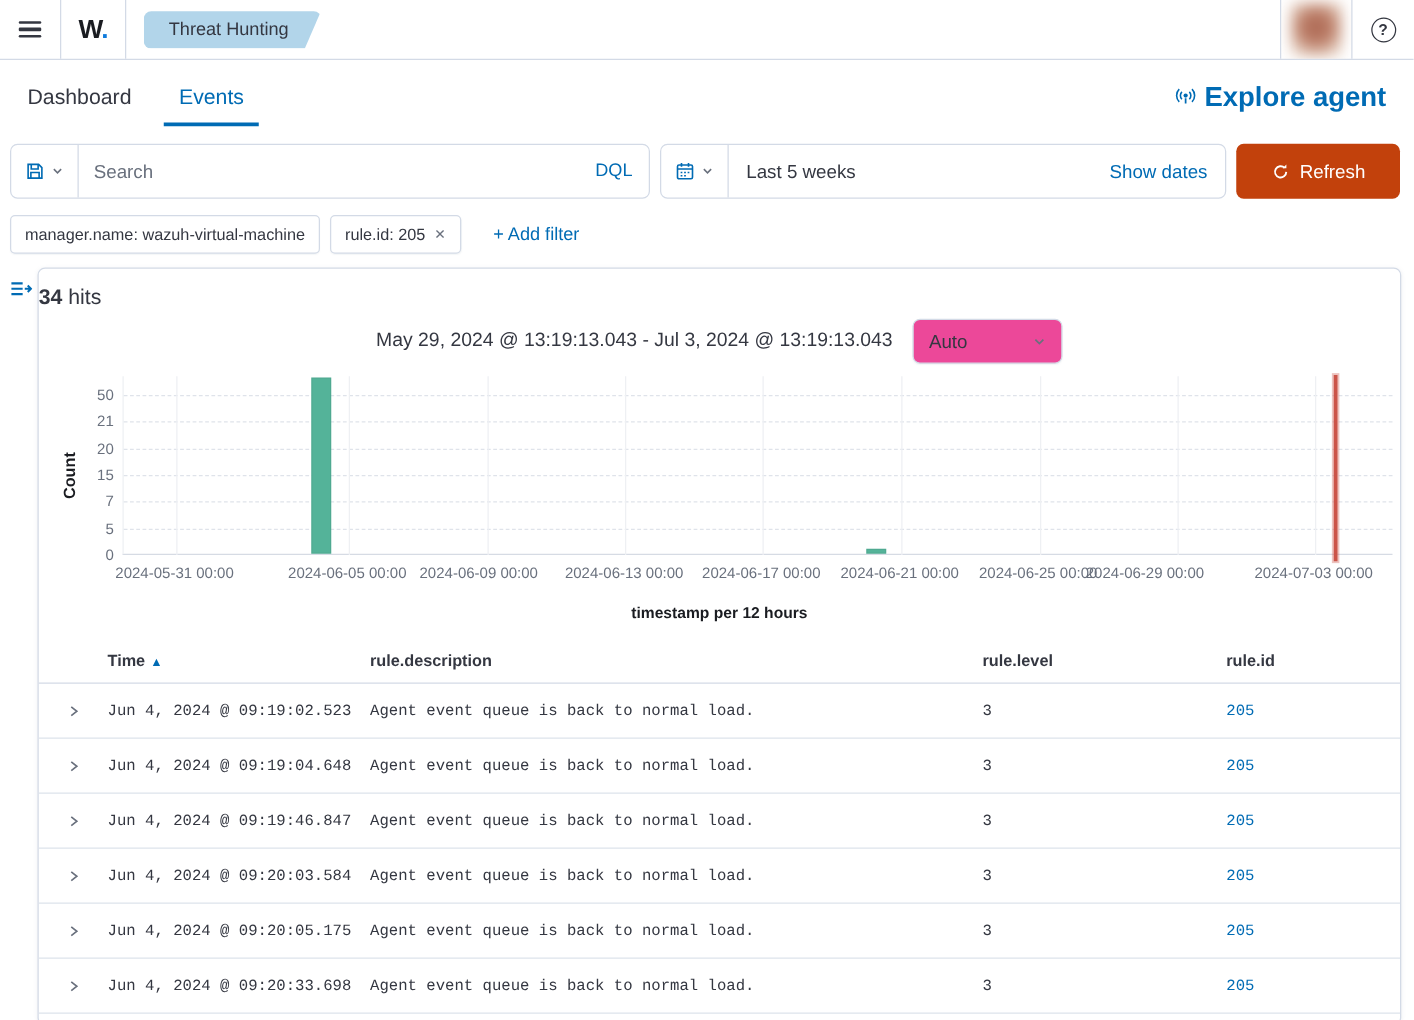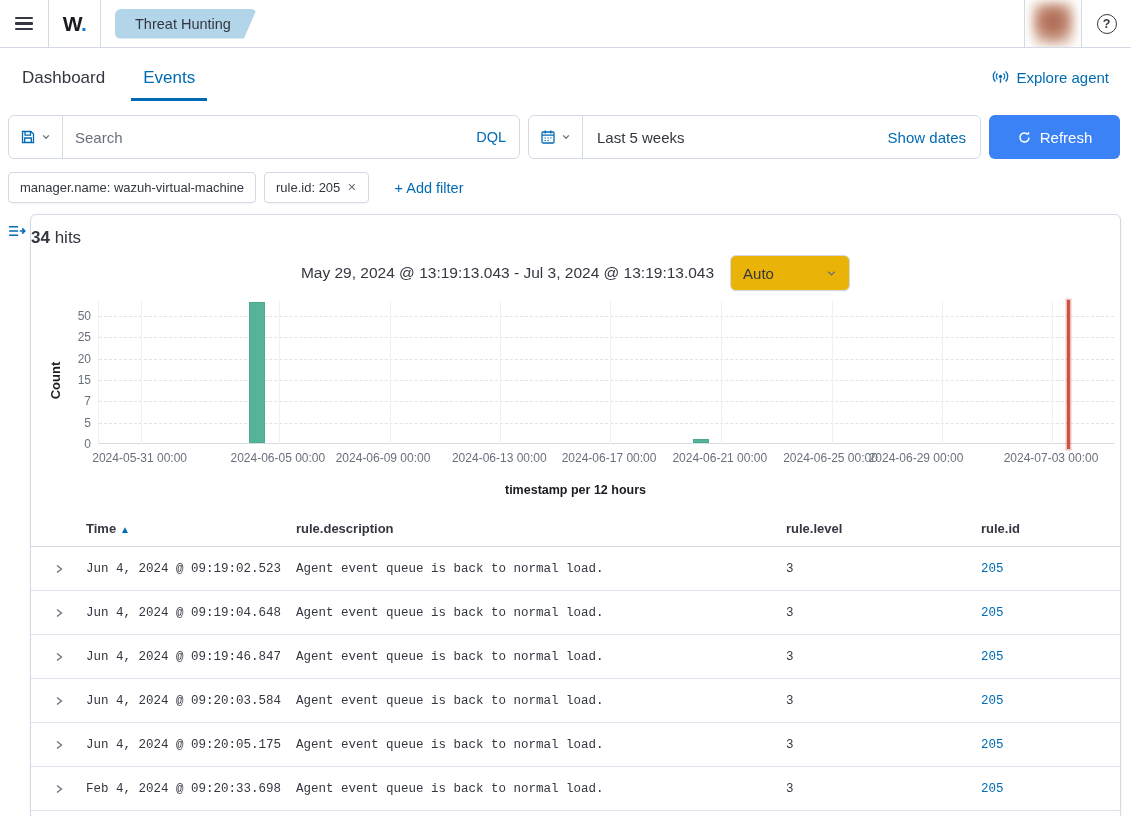--- a/index.html
+++ b/index.html
@@ -25,49 +25,49 @@
   .avatar { width: 42px; height: 44px; filter: blur(5px);
     background: radial-gradient(circle at 50% 45%, #a96450 0%, #bd7f69 38%, #dfc4b4 68%, #f6efe9 92%); }
   .help-cell { width: 49px; display:flex; align-items:center; justify-content:center; }
   .help-icon { width:20px; height:20px; border:1.6px solid #343741; border-radius:50%;
     display:flex; align-items:center; justify-content:center; font-size:12.5px; font-weight:bold; color:#343741; cursor:pointer; }
   
   .tabbar { height: 59px; display:flex; align-items:center; padding: 0 22px; }
   .tab { font-size: 17px; margin-right: 38px; height:100%; display:flex; align-items:center; position:relative; cursor:pointer; }
   .tab.active { color:#006bb4; }
   .tab.active::after { content:""; position:absolute; left:-12px; right:-12px; bottom:6px; height:3px; background:#006bb4; }
-  .explore { margin-left:auto; display:flex; align-items:center; gap:7px; color:#006bb4; font-size:15px; cursor:pointer; }
+  .explore { margin-left:auto; display:flex; align-items:center; gap:7px; color:#006bb4; font-size:22px; cursor:pointer;font-weight:bold; }
   
   .query-row { display:flex; margin: 8px 10px 0 8px; gap:8px; height:44px; }
   .search-group { flex:1; display:flex; align-items:stretch; border:1px solid #d3dae6; border-radius:6px; background:#fff; max-width:512px; }
   .save-seg { width:54px; display:flex; align-items:center; justify-content:center; gap:5px; border-right:1px solid #d3dae6; cursor:pointer; }
   .search-input { flex:1; border:none; outline:none; font-size:15px; padding:0 12px; font-family:"Liberation Sans",sans-serif; color:#343741; background:transparent; }
   .search-input::placeholder { color:#69707d; }
   .dql { display:flex; align-items:center; padding-right:13px; color:#006bb4; font-size:14.5px; cursor:pointer; }
   .date-group { width:453px; display:flex; align-items:stretch; border:1px solid #d3dae6; border-radius:6px; background:#fff; }
   .cal-seg { width:54px; display:flex; align-items:center; justify-content:center; gap:5px; border-right:1px solid #d3dae6; cursor:pointer; }
   .range-text { flex:1; display:flex; align-items:center; padding-left:14px; font-size:15px; color:#343741; cursor:pointer; }
   .show-dates { display:flex; align-items:center; padding-right:14px; color:#006bb4; font-size:15px; cursor:pointer; }
-  .refresh-btn { width:131px; background:#3b82f6; border:none; border-radius:6px; color:#fff; font-size:15px;
+  .refresh-btn { width:131px; background:#c2410c; border:none; border-radius:6px; color:#fff; font-size:15px;
     font-family:"Liberation Sans",sans-serif; display:flex; align-items:center; justify-content:center; gap:8px; cursor:pointer; }
   
   .filter-row { display:flex; align-items:center; margin: 13px 8px 0 8px; height:31px; }
   .pill { display:inline-flex; align-items:center; gap:7px; border:1px solid #d3dae6; border-radius:4px;
     background:#fff; font-size:13px; color:#343741; padding:0 11px; height:31px; margin-right:8px; cursor:pointer; box-shadow:0 1px 1px rgba(152,162,179,.1); }
   .pill-x { color:#69707d; font-size:11px; cursor:pointer; }
   .add-filter { color:#006bb4; font-size:14.5px; margin-left:18px; cursor:pointer; }
   
   .panel-toggle { position:absolute; left:8px; top:222px; cursor:pointer; }
   .panel { margin: 11px 10px 0 30px; width:1091px; min-height:606px; border:1px solid #d3dae6;
     border-radius:6px; background:#fff; box-shadow:0 1px 3px rgba(152,162,179,.15); }
   .hits-line { text-align:left; margin-top:13px; font-size:17px; }
   .hits-line b { font-weight:bold; }
   .range-line { display:flex; align-items:center; justify-content:center; gap:16px; margin-top:7px; }
   .range-line .rtext { font-size:15.5px; }
-  .interval-select { width:120px; height:36px; border:1px solid #d3dae6; border-radius:6px; background:#eab308;
+  .interval-select { width:120px; height:36px; border:1px solid #d3dae6; border-radius:6px; background:#ec4899;
     display:flex; align-items:center; justify-content:space-between; padding:0 12px; font-size:15px; cursor:pointer; box-shadow:0 1px 1px rgba(152,162,179,.1); }
   
   .chart-wrap { position:relative; height:174px; margin-top:10px; }
   .plot { position:absolute; left:67px; top:0; width:1016px; height:143px;
     border-bottom:1px solid #d6dbe4; border-left:1px solid #eef0f3; }
   .ygrid { position:absolute; left:0; width:100%; height:0; border-top:1px dashed #dfe3ea; }
   .ylab { position:absolute; left:30px; width:30px; text-align:right; font-size:12px; color:#69707d; }
   .xgrid { position:absolute; top:0; width:1px; height:143px; background:#eef0f3; }
   .xlab { position:absolute; top:150px; width:130px; text-align:center; font-size:12px; color:#69707d; }
   .bar { position:absolute; background:#54b399; border:1px solid rgba(0,0,0,.05); }
@@ -218,21 +218,21 @@
         <div class="xgrid" style="left: 953.008px;"></div>
         <div class="bar" title="2024-06-04 00:00 : 33" style="left: 150.496px; width: 16px; bottom: 0px; height: 140.866px; background: rgb(84, 179, 153);"></div>
         <div class="bar" title="2024-06-20 00:00 : 1" style="left: 594.488px; width: 16px; bottom: 0px; height: 4.26866px; background: rgb(84, 179, 153);"></div>
         <div class="nowline" style="left: 967.764px; top: -1px; height: 149px; background: rgb(203, 84, 73);"></div>
       </div>
   <div class="ylab" style="top: 136px;">0</div>
       <div class="ylab" style="top: 114.657px;">5</div>
       <div class="ylab" style="top: 93.3134px;">7</div>
       <div class="ylab" style="top: 71.9701px;">15</div>
       <div class="ylab" style="top: 50.6269px;">20</div>
-      <div class="ylab" style="top: 29.2836px;">25</div>
+      <div class="ylab" style="top: 29.2836px;">21</div>
       <div class="ylab" style="top: 7.9403px;">50</div>
       <div class="xlab" style="left: 43.656px;">2024-05-31 00:00</div>
       <div class="xlab" style="left: 181.832px;">2024-06-05 00:00</div>
       <div class="xlab" style="left: 287px;">2024-06-09 00:00</div>
       <div class="xlab" style="left: 403.32px; text-align: center;">2024-06-13 00:00</div>
       <div class="xlab" style="left: 513.048px;">2024-06-17 00:00</div>
       <div class="xlab" style="left: 623.792px;">2024-06-21 00:00</div>
       <div class="xlab" style="left: 734.536px;">2024-06-25 00:00</div>
       <div class="xlab" style="left: 820px;">2024-06-29 00:00</div>
       <div class="xlab" style="left: 955.008px;">2024-07-03 00:00</div>
@@ -316,20 +316,20 @@
           <div class="c-id"><span class="rule-id-link">205</span></div>
         </div>
         <div class="trow">
           <div class="c-exp">
             <span class="expand-btn">
               <svg width="12" height="12" viewBox="0 0 12 12">
                 <path d="M4 2.5L8.5 6 4 9.5" stroke="#69707d" stroke-width="1.3" fill="none"></path>
               </svg>
             </span>
           </div>
-          <div class="c-time">Feb 4, 2024 @ 09:20:33.698</div>
+          <div class="c-time">Jun 4, 2024 @ 09:20:33.698</div>
           <div class="c-desc">Agent event queue is back to normal load.</div>
           <div class="c-lvl">3</div>
           <div class="c-id"><span class="rule-id-link">205</span></div>
         </div>
       </div>
   </div>
 </div>
 
 </body></html>

